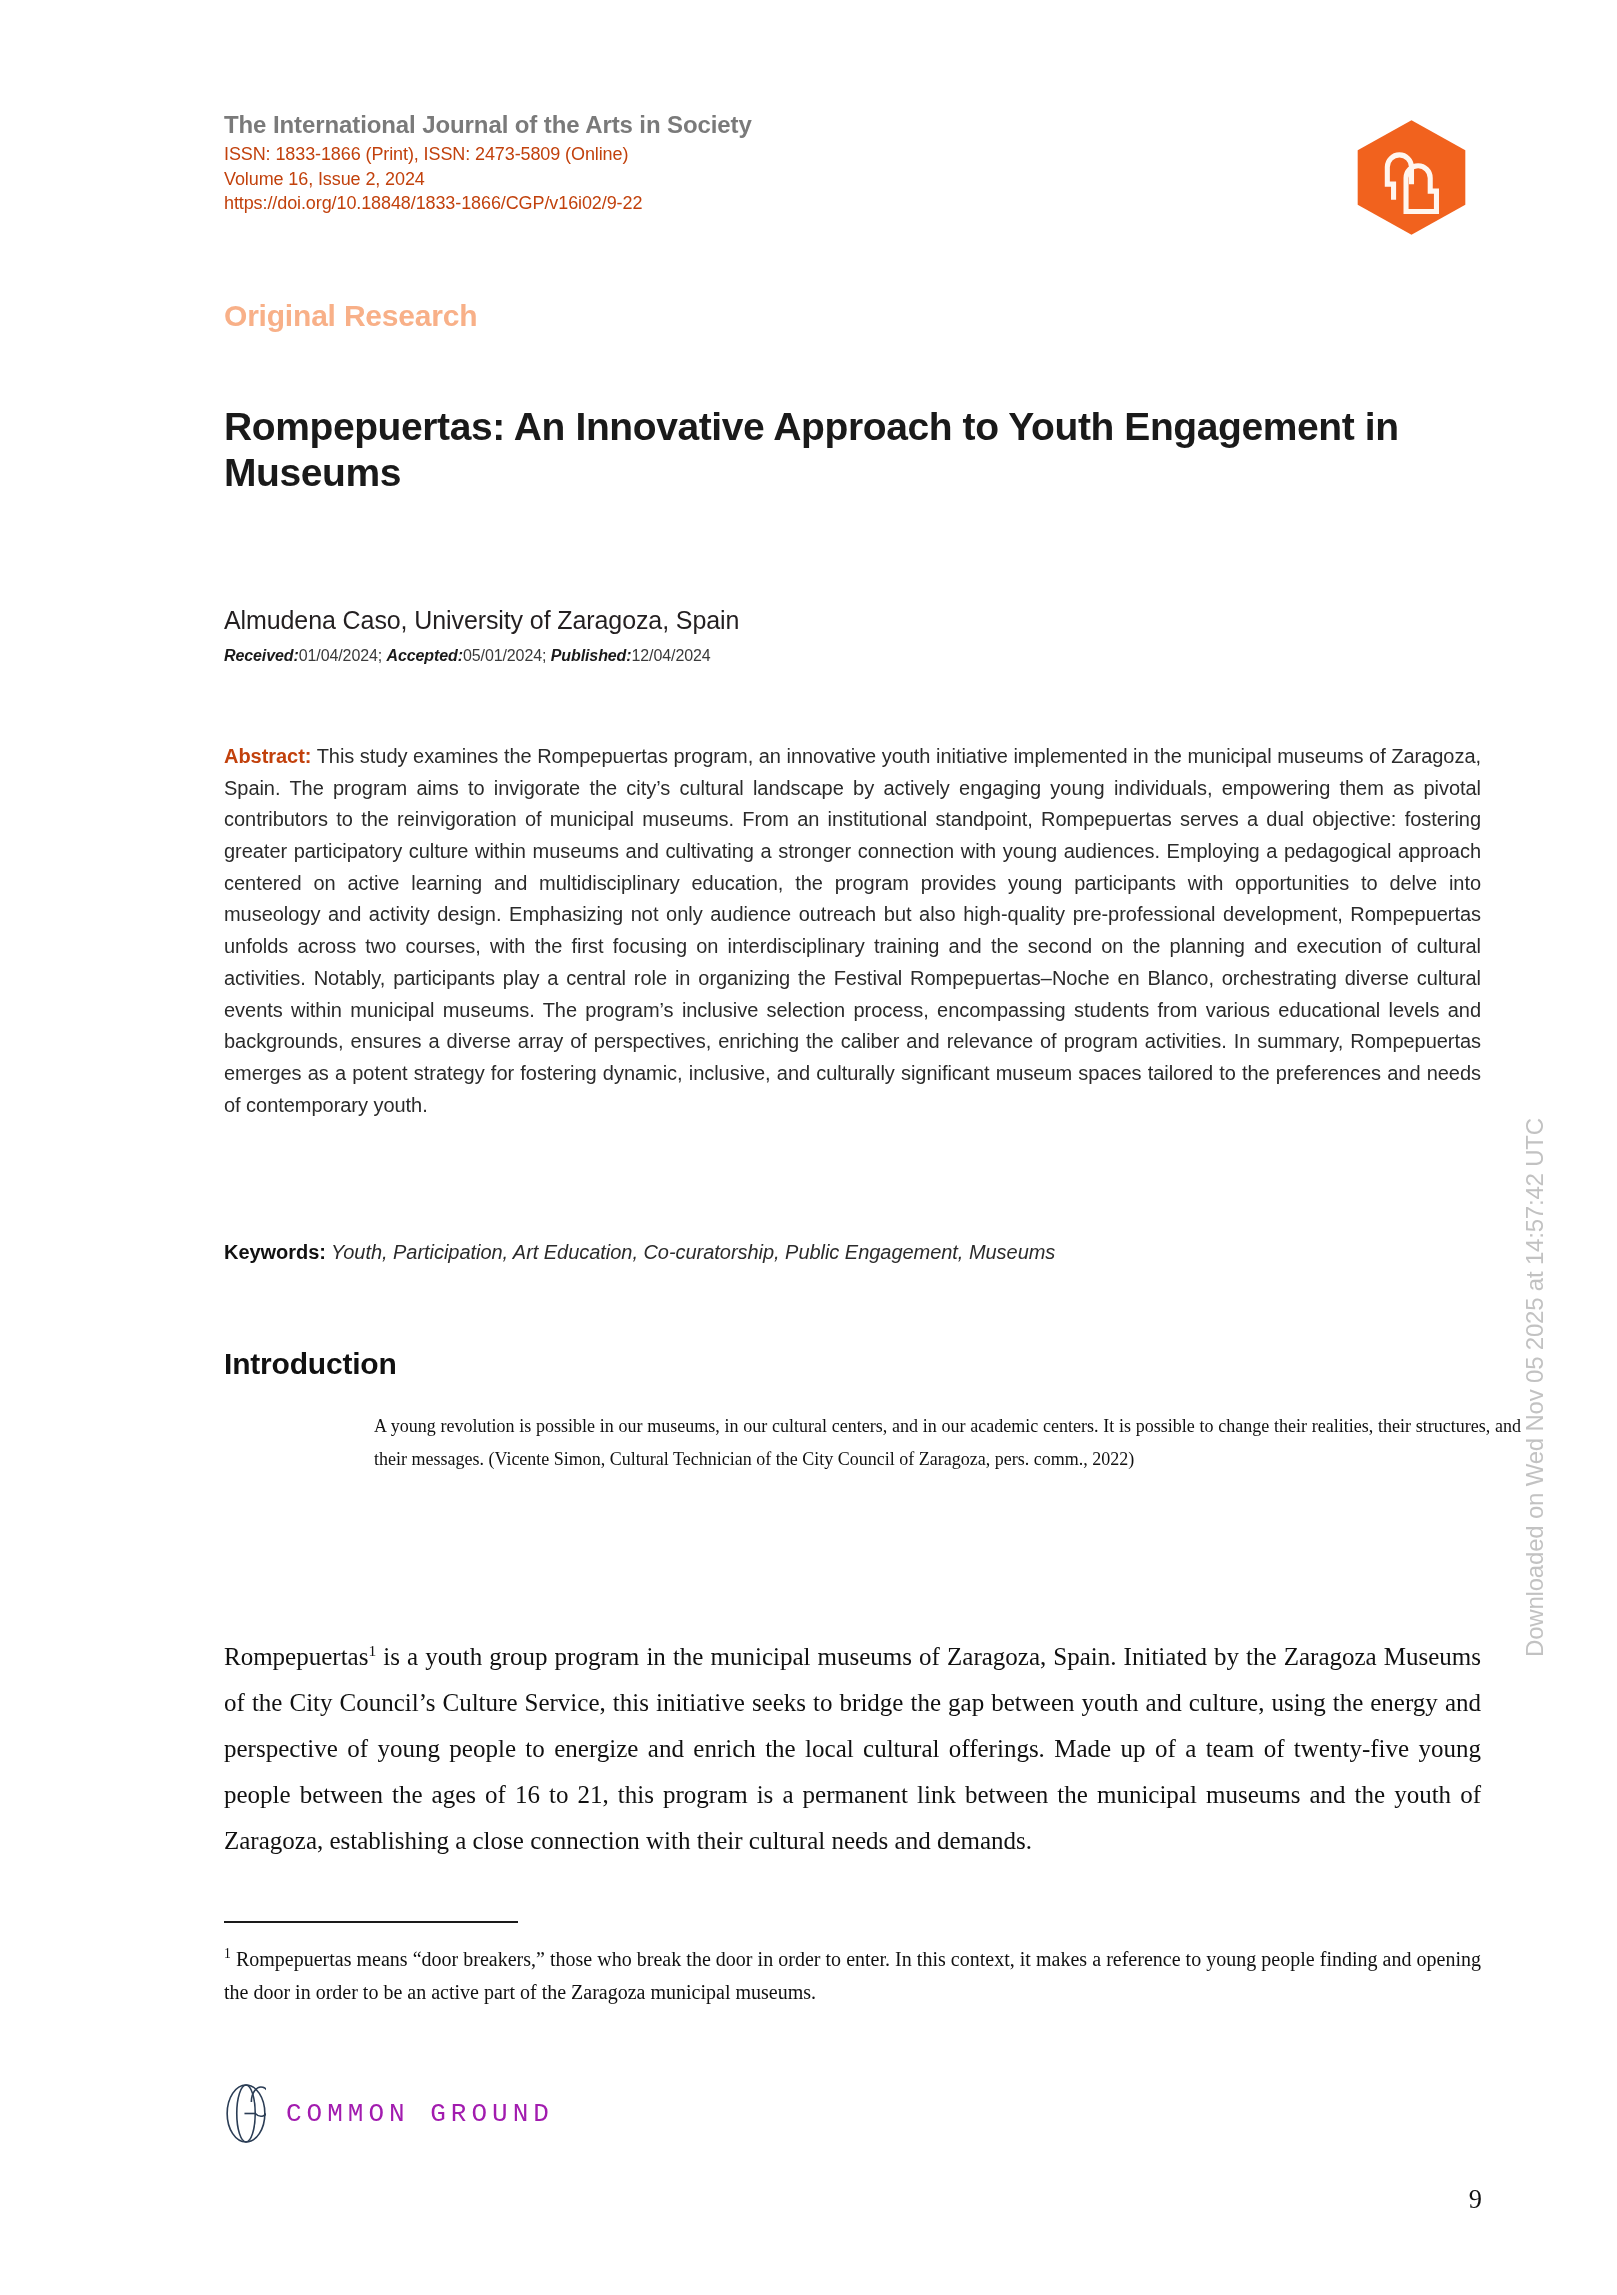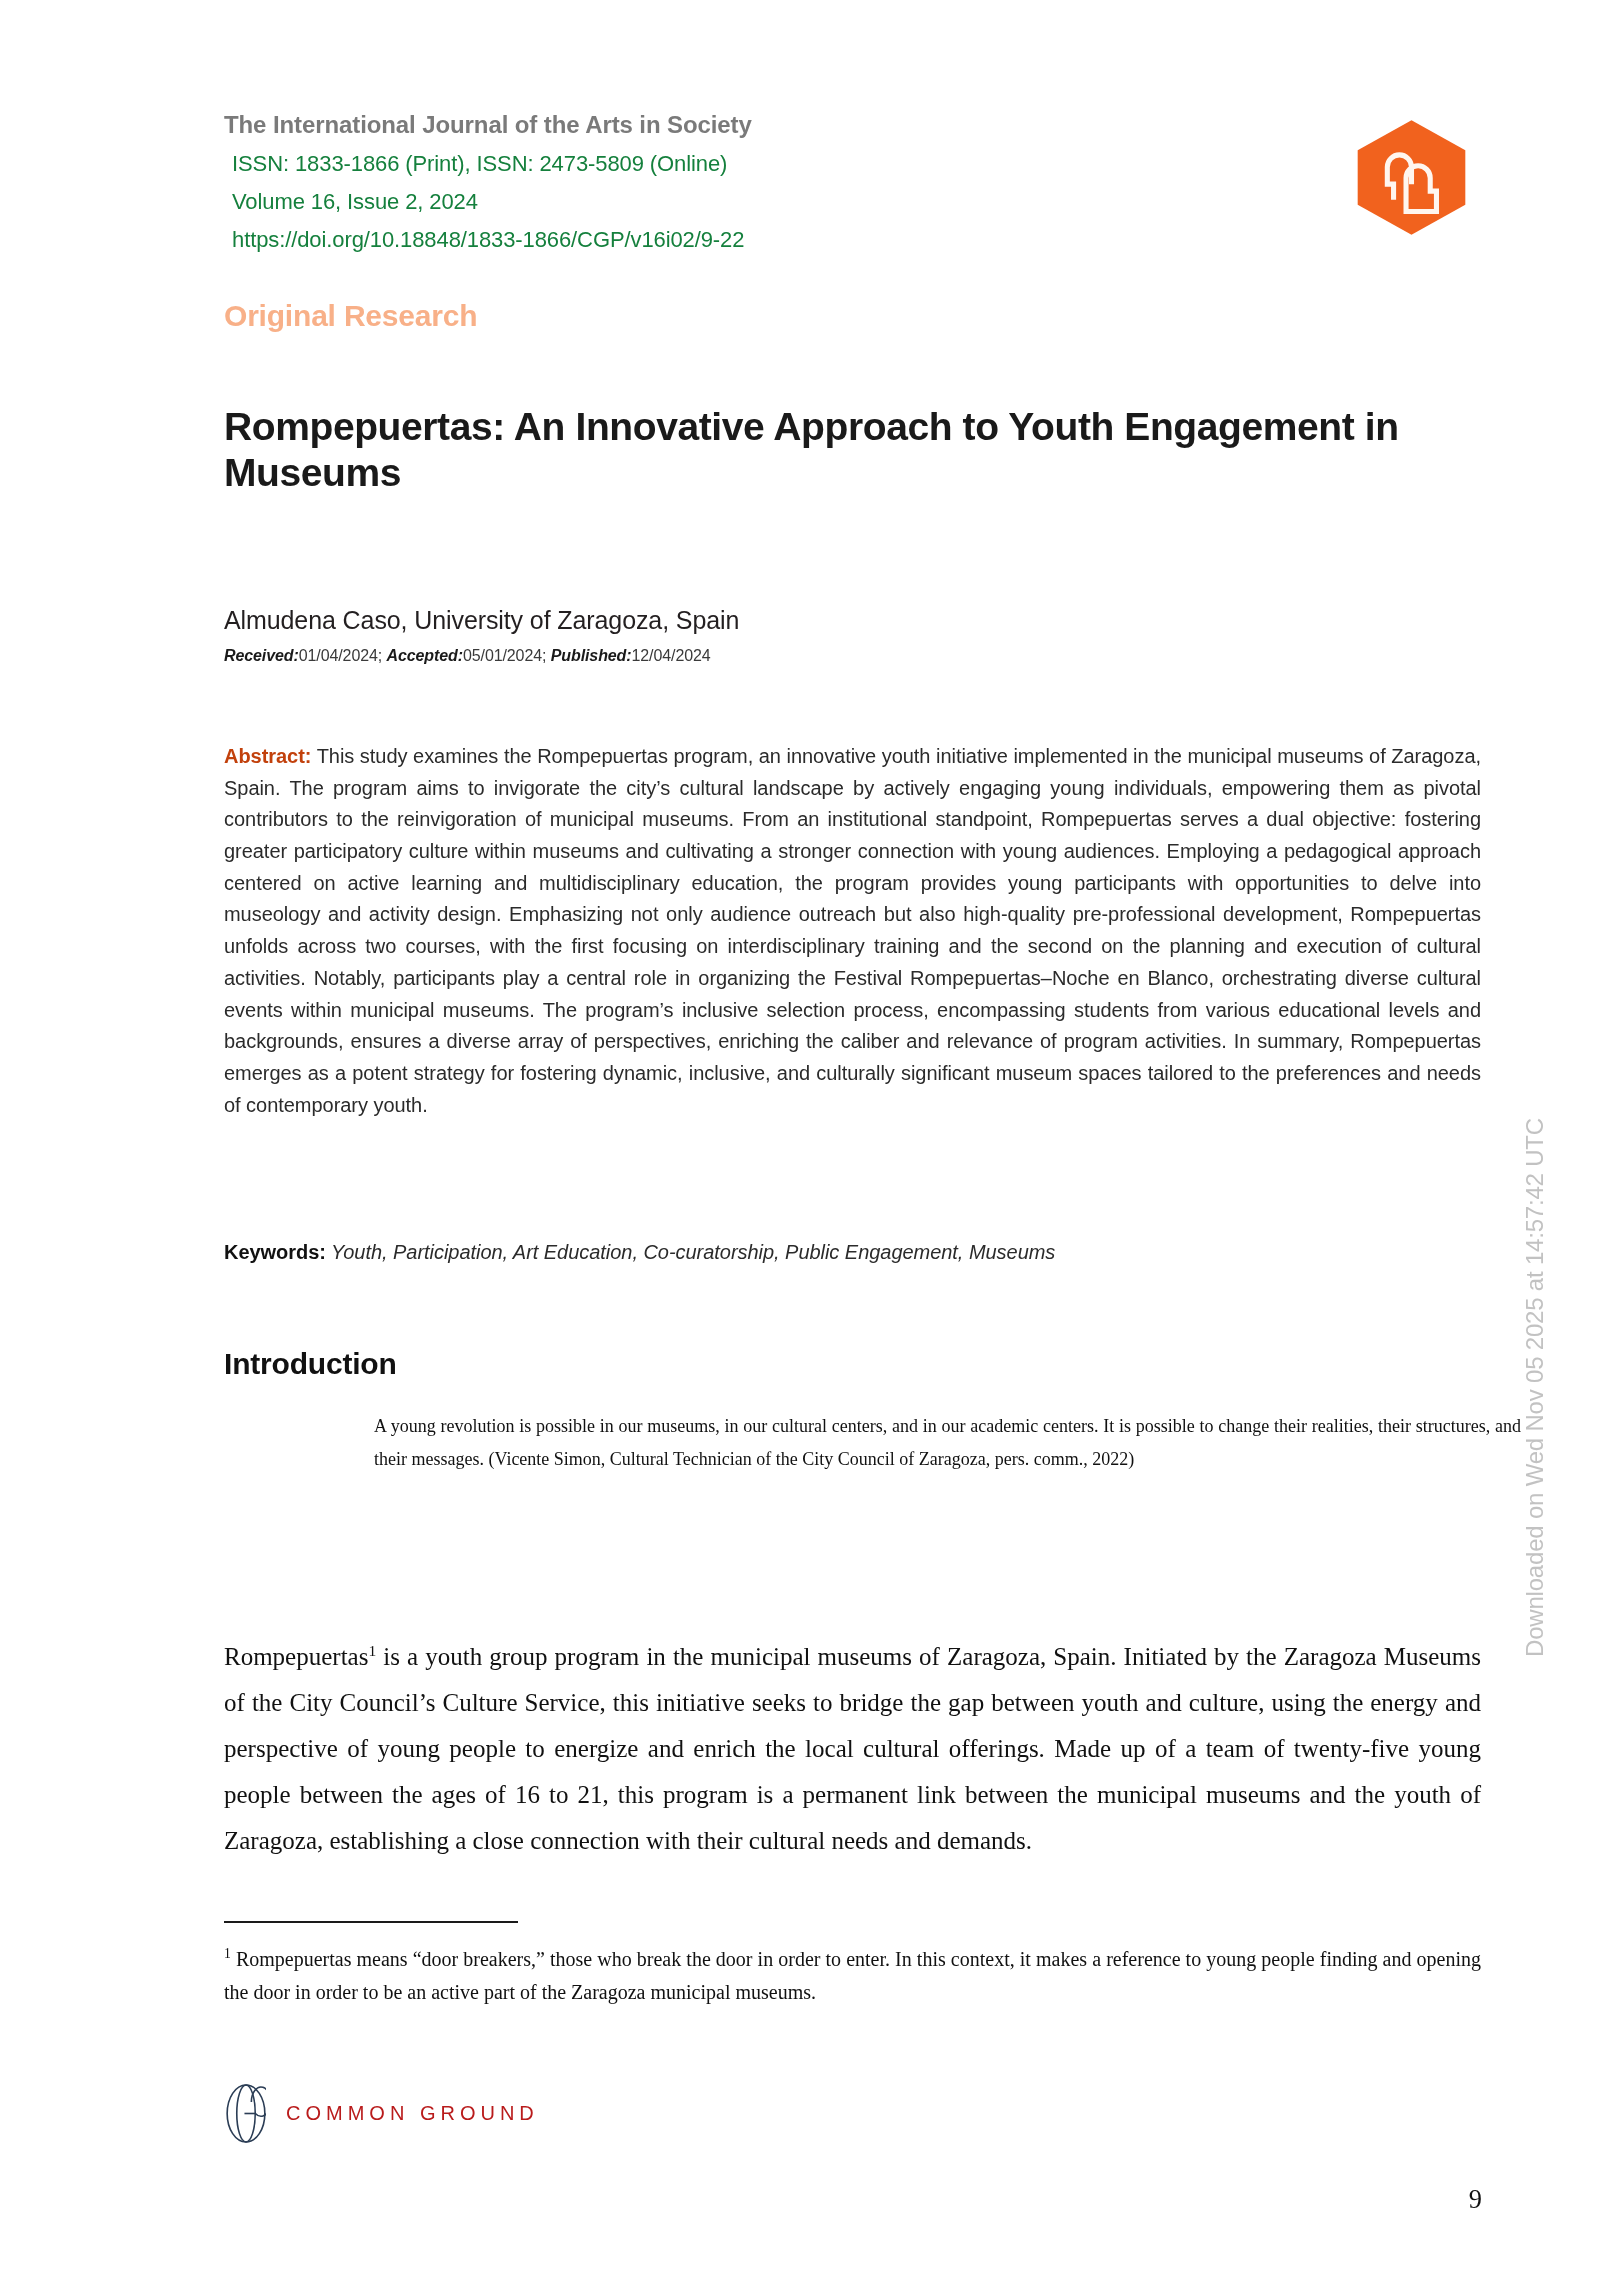--- a/index.html
+++ b/index.html
@@ -30,24 +30,24 @@
   }
   .journal-title {
     font-size: 24px;
     font-weight: bold;
     color: #7a7a7a;
     letter-spacing: -0.1px;
     line-height: 1.34;
     margin: 0 0 0.8px 0;
   }
   .masthead-line {
-    font-size: 22px;
-    color: #15803d;
+    font-size: 18px;
+    color: #c2410c;
     line-height: 1.37;
-    margin: 8px;
+    margin: 0;
     letter-spacing: -0.1px;
   }
 
   
   .hex-logo {
     position: absolute;
     left: 1353px;
     top: 117px;
     width: 117px;
     height: 121px;
@@ -226,24 +226,25 @@
     display: flex;
     align-items: center;
     gap: 20px;
   }
   .publisher-mark {
     width: 40px;
     height: 61px;
     flex: 0 0 auto;
   }
   .publisher-name {
-    font-size: 20px;
+    font-size: 26px;
     font-weight: 500;
-    color: #b91c1c;
+    color: #a21caf;
     letter-spacing: 5px;
+    font-family: Liberation Mono, monospace;
   }
 
   
   .page-number {
     position: absolute;
     left: 1424px;
     top: 2184px;
     width: 58px;
     text-align: right;
     font-family: "Liberation Serif", serif;

